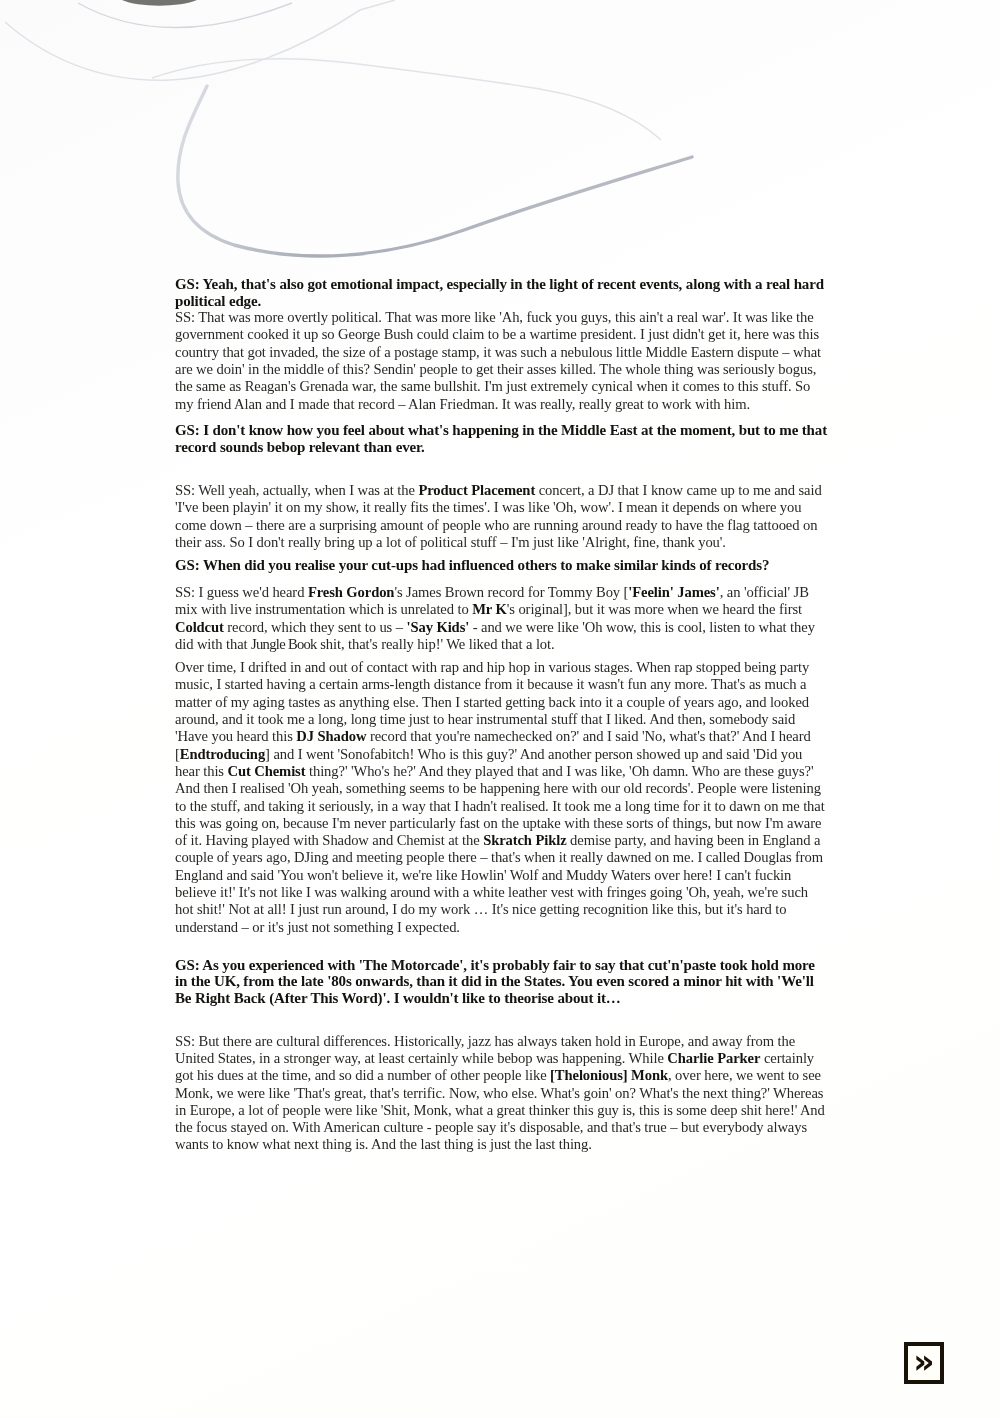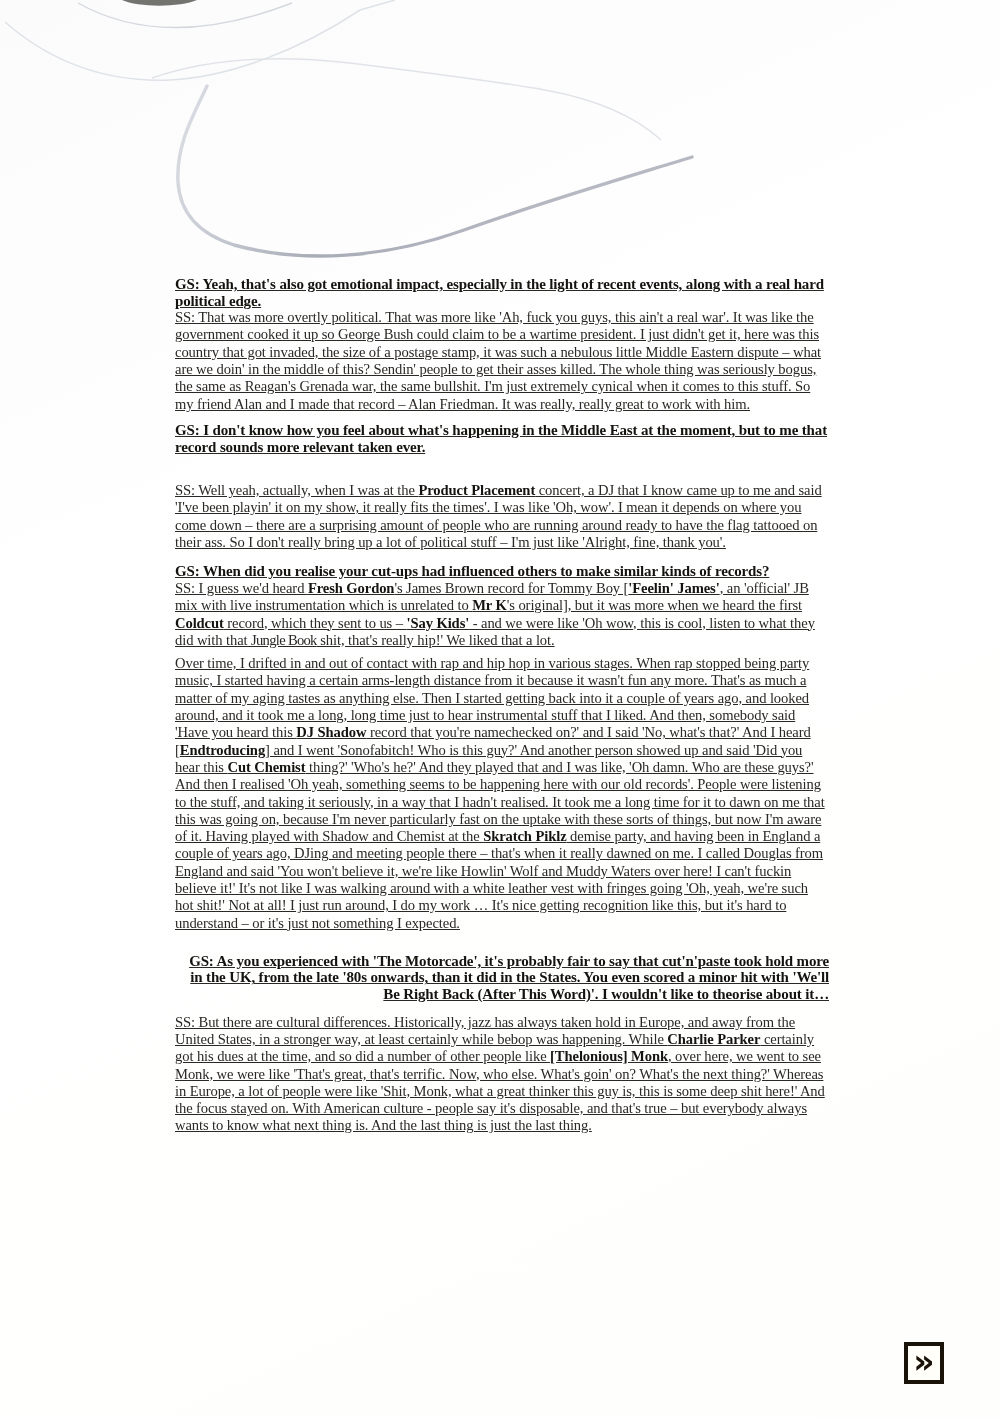--- a/index.html
+++ b/index.html
@@ -11,35 +11,35 @@
   }
   .page {
     position:absolute; inset:0;
     background:linear-gradient(155deg,#fbfbfc 0%,#ffffff 35%,#fefefd 100%);
   }
   .decor { position:absolute; top:0; left:0; pointer-events:none; }
 
   .article {
     position:absolute; left:175px; top:276px; width:654px;
     color:#2a2824; font-size:14.6px; line-height:17.3px;
-    letter-spacing:-0.1px; text-align:left;text-decoration:underline;
+    letter-spacing:-0.1px; text-align:left;
   }
   .section { margin:0; }
   .section.question {
     font-weight:bold; color:#15130f;
     font-size:15px; line-height:16.6px; letter-spacing:-0.15px;
   }
   .section:nth-child(2){ margin-top:0; }
   .section:nth-child(3){ margin-top:9px;  }
   .section:nth-child(4){ margin-top:27px; }
-  .section:nth-child(5){ margin-top:12px;  }
-  .section:nth-child(6){ margin-top:0; }
+  .section:nth-child(5){ margin-top:6px;  }
+  .section:nth-child(6){ margin-top:10px; }
   .section:nth-child(7){ margin-top:6px; }
-  .section:nth-child(8){ margin-top:21px;text-align:right; }
-  .section:nth-child(9){ margin-top:11px; }
+  .section:nth-child(8){ margin-top:21px; }
+  .section:nth-child(9){ margin-top:26px; }
   .b { font-weight:bold; color:#15130f; }
   .title-font { letter-spacing:-0.7px; }
 
   .next-btn {
     position:absolute; left:904px; top:1342px;
     width:40px; height:42px; box-sizing:border-box;
     border:4px solid #191209; background:#fffef8;
     display:flex; align-items:center; justify-content:center;
     cursor:pointer;
   }
@@ -71,21 +71,21 @@
 
     <path d="M152,78 C210,58 280,55 350,63 C430,73 500,82 545,90 C600,100 638,119 661,140" fill="none" stroke="#e0e3e8" stroke-width="1.5"></path>
 
     <path d="M207,86 C194,114 176,144 178,182 C180,214 199,234 234,245 C304,264 386,258 464,230 C548,200 644,172 692,157" fill="none" stroke="url(#swooshGrad)" stroke-width="3.4" stroke-linecap="round"></path>
   </svg>
 
   <main class="article">
     <div>
         <div class="section question"><span>GS: Yeah, that's also got emotional impact, especially in the light of recent events, along with a real hard political edge.</span></div>
         <div class="section answer"><span>SS: That was more overtly political. That was more like 'Ah, fuck you guys, this ain't a real war'. It was like the government cooked it up so George Bush could claim to be a wartime president.  I just didn't get it, here was this country that got invaded, the size of a postage stamp, it was such a nebulous little Middle Eastern dispute – what are we doin' in the middle of this? Sendin' people to get their asses killed. The whole thing was seriously bogus, the same as Reagan's Grenada war, the same bullshit. I'm just extremely cynical when it comes to this stuff. So my friend Alan and I made that record – Alan Friedman. It was really, really great to work with him.</span></div>
-        <div class="section question"><span>GS: I don't know how you feel about what's happening in the Middle East at the moment, but to me that record sounds more relevant taken ever.</span></div>
+        <div class="section question"><span>GS: I don't know how you feel about what's happening in the Middle East at the moment, but to me that record sounds bebop relevant than ever.</span></div>
         <div class="section answer"><span>SS: Well yeah, actually, when I was at the </span><span class="b">Product Placement</span><span> concert, a DJ that I know came up to me and said 'I've been playin' it on my show, it really fits the times'. I was like 'Oh, wow'. I mean it depends on where you come down – there are a surprising amount of people who are running around ready to have the flag tattooed on their ass. So I don't really bring up a lot of political stuff – I'm just like 'Alright, fine, thank you'.</span></div>
         <div class="section question"><span>GS: When did you realise your cut-ups had influenced others to make similar kinds of records?</span></div>
         <div class="section answer"><span>SS: I guess we'd heard </span><span class="b">Fresh Gordon</span><span>'s James Brown record for Tommy Boy [</span><span class="b">'Feelin' James'</span><span>, an 'official' JB mix with live instrumentation which is unrelated to </span><span class="b">Mr K</span><span>'s original], but it was more when we heard the first </span><span class="b">Coldcut</span><span> record, which they sent to us – </span><span class="b">'Say Kids'</span><span> - and we were like 'Oh wow, this is cool, listen to what they did with that </span><span class="title-font">Jungle Book</span><span> shit, that's really hip!' We liked that a lot.</span></div>
         <div class="section answer"><span>Over time, I drifted in and out of contact with rap and hip hop in various stages. When rap stopped being party music, I started having a certain arms-length distance from it because it wasn't fun any more. That's as much a matter of my aging tastes as anything else. Then I started getting back into it a couple of years ago, and looked around, and it took me a long, long time just to hear instrumental stuff that I liked. And then, somebody said 'Have you heard this </span><span class="b">DJ Shadow</span><span> record that you're namechecked on?' and I said 'No, what's that?' And I heard [</span><span class="b">Endtroducing</span><span>] and I went 'Sonofabitch! Who is this guy?' And another person showed up and said 'Did you hear this </span><span class="b">Cut Chemist</span><span> thing?' 'Who's he?' And they played that and I was like, 'Oh damn. Who are these guys?' And then I realised 'Oh yeah, something seems to be happening here with our old records'. People were listening to the stuff, and taking it seriously, in a way that I hadn't realised. It took me a long time for it to dawn on me that this was going on, because I'm never particularly fast on the uptake with these sorts of things, but now I'm aware of it. Having played with Shadow and Chemist at the </span><span class="b">Skratch Piklz</span><span> demise party, and having been in England a couple of years ago, DJing and meeting people there – that's when it really dawned on me. I called Douglas from England and said 'You won't believe it, we're like Howlin' Wolf and Muddy Waters over here! I can't fuckin believe it!' It's not like I was walking around with a white leather vest with fringes going 'Oh, yeah, we're such hot shit!' Not at all! I just run around, I do my work … It's nice getting recognition like this, but it's hard to understand – or it's just not something I expected.</span></div>
         <div class="section question"><span>GS: As you experienced with 'The Motorcade', it's probably fair to say that cut'n'paste took hold more in the UK, from the late '80s onwards, than it did in the States. You even scored a minor hit with 'We'll Be Right Back (After This Word)'. I wouldn't like to theorise about it…</span></div>
         <div class="section answer"><span>SS: But there are cultural differences. Historically, jazz has always taken hold in Europe, and away from the United States, in a stronger way, at least certainly while bebop was happening.  While </span><span class="b">Charlie Parker</span><span> certainly got his dues at the time, and so did a number of other people like </span><span class="b">[Thelonious] Monk</span><span>, over here, we went to see Monk, we were like 'That's great, that's terrific. Now, who else. What's goin' on? What's the next thing?' Whereas in Europe, a lot of people were like 'Shit, Monk, what a great thinker this guy is, this is some deep shit here!' And the focus stayed on. With American culture - people say it's disposable, and that's true – but everybody always wants to know what next thing is. And the last thing is just the last thing.</span></div>
       </div>
   </main>
 
   <div class="next-btn" role="button">

